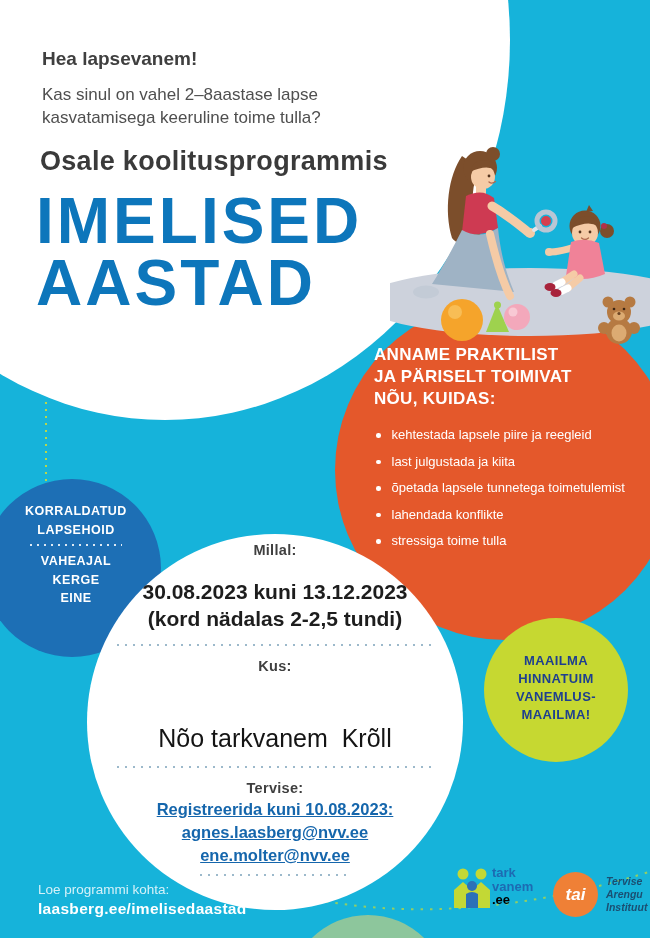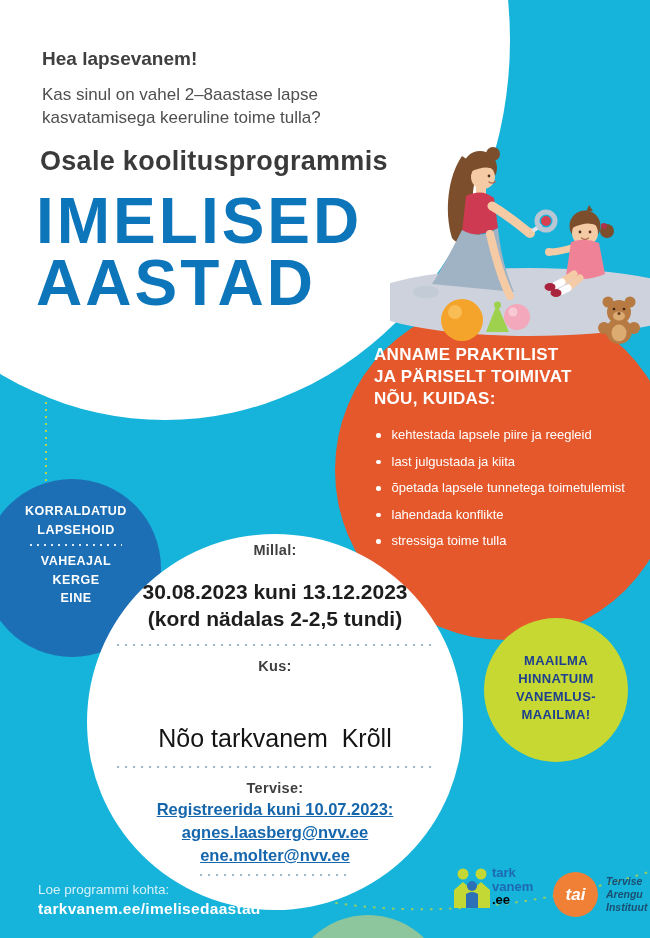--- a/index.html
+++ b/index.html
@@ -210,28 +210,28 @@
 
   <div class="abs details">
     <div class="label">Millal:</div>
     <div class="date-range">30.08.2023 kuni 13.12.2023</div>
     <div class="frequency">(kord nädalas 2-2,5 tundi)</div>
     <div class="dotted"></div>
     <div class="label where-label">Kus:</div>
     <div class="location">Nõo tarkvanem  Krõll</div>
     <div class="dotted"></div>
     <div class="label contact-label">Tervise:</div>
-    <a class="link" href="#">Registreerida kuni 10.07.2023:</a>
+    <a class="link" href="#">Registreerida kuni 10.08.2023:</a>
     <a class="link" href="#">agnes.laasberg@nvv.ee</a>
     <a class="link" href="#">ene.molter@nvv.ee</a>
     <div class="dotted short"></div>
   </div>
 
   <div class="abs read-more">Loe programmi kohta:</div>
-  <div class="abs program-url">tarkvanem.ee/imelisedaastad</div>
+  <div class="abs program-url">laasberg.ee/imelisedaastad</div>
 
   <div class="abs logo-tarkvanem">
     <svg width="40" height="46" viewBox="0 0 40 46">
       <circle cx="11" cy="8" r="5.5" fill="#c3d835"></circle>
       <circle cx="29" cy="8" r="5.5" fill="#c3d835"></circle>
       <polygon points="2,42 2,24 11,16 20,24 20,42" fill="#c3d835"></polygon>
       <polygon points="20,42 20,24 29,16 38,24 38,42" fill="#c3d835"></polygon>
       <circle cx="20" cy="20" r="5" fill="#2c71b8"></circle>
       <path d="M 14,28 Q 20,24 26,28 L 26,42 L 14,42 Z" fill="#2c71b8"></path>
     </svg>

